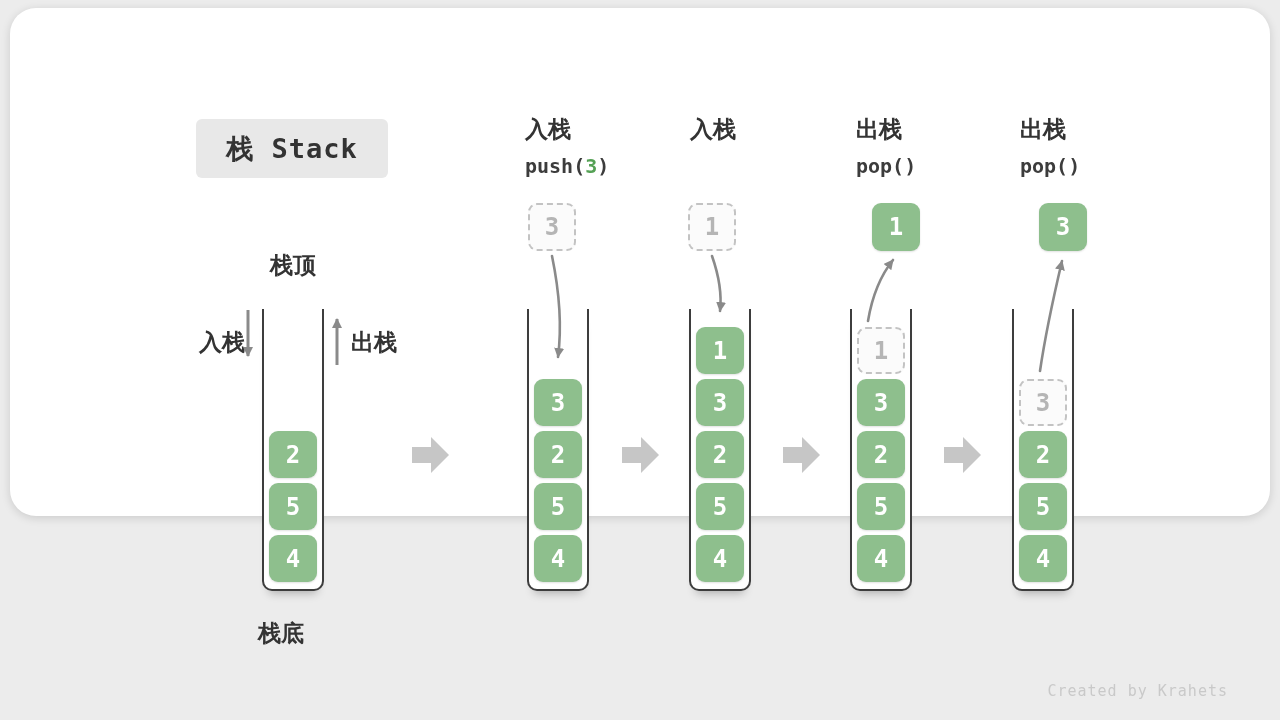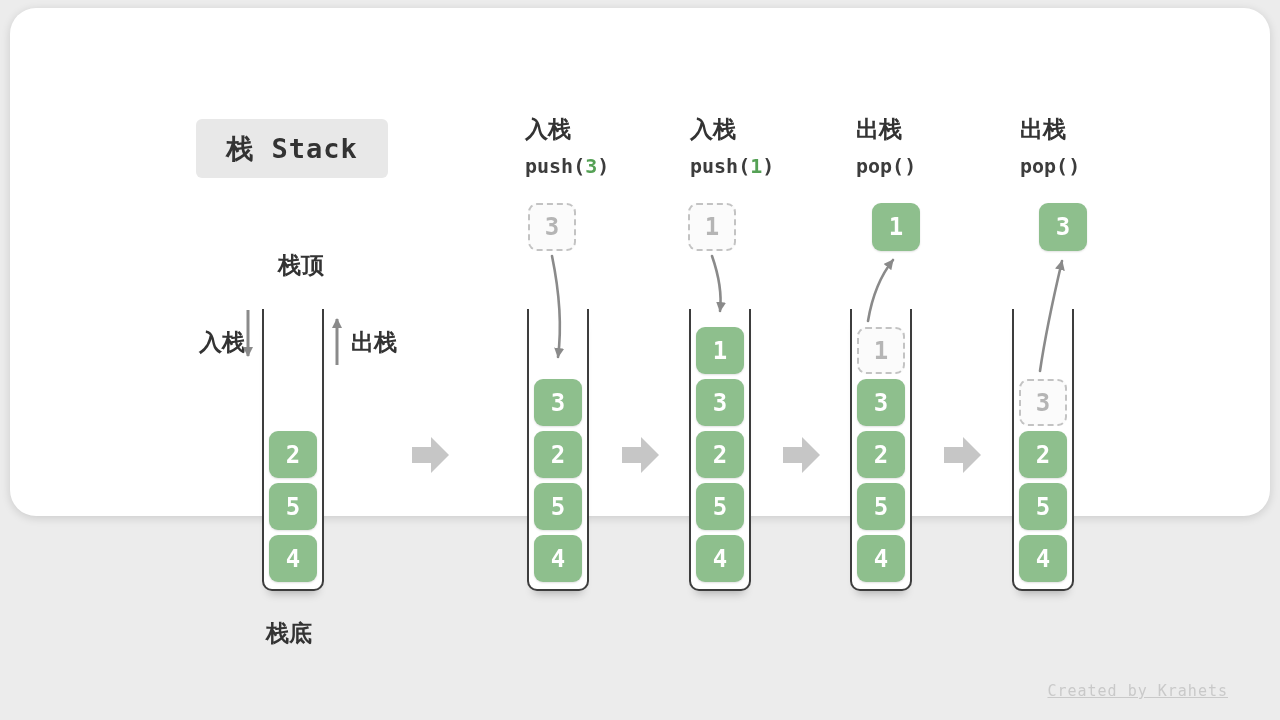--- a/index.html
+++ b/index.html
@@ -60,45 +60,44 @@
     border-left:2px solid var(--stack-border);
     border-right:2px solid var(--stack-border);
     border-bottom:2px solid var(--stack-border);
     border-radius:0 0 10px 10px;
     background:#ffffff;
     box-shadow:0 9px 10px -7px rgba(0,0,0,.28);
   }
   .stack .cell{position:absolute;left:5px;}
 
   .side-label{font-size:23px;font-weight:700;color:var(--ink);white-space:nowrap;}
-  .center-62{width:62px;text-align:right;}
+  .center-62{width:62px;text-align:center;}
 
   .overlay{left:0;top:0;width:1280px;height:720px;pointer-events:none;}
 
   .watermark{
     right:42px;top:674px;
     font-family:"DejaVu Sans Mono","Liberation Mono",monospace;
-    font-size:15px;color:var(--watermark);letter-spacing:1px;text-decoration:underline;
+    font-size:15px;color:var(--watermark);letter-spacing:1px;
   }
 </style>
 </head>
 <body>
 
 <div class="canvas">
   <div class="card">
 
     <div class="abs title-box">栈 Stack</div>
 
     <div class="abs op" style="left:515px;top:106px;">
       <div class="op-cjk">入栈</div>
       <div class="op-code"><span>push(</span><span class="arg">3</span><span>)</span></div>
     </div>
     <div class="abs op" style="left:680px;top:106px;">
       <div class="op-cjk">入栈</div>
-      <div class="op-code"><span>push(</span><span class="arg">1</span><span>)</span></div>
     </div>
     <div class="abs op" style="left:846px;top:106px;">
       <div class="op-cjk">出栈</div>
       <div class="op-code"><span>pop(</span><span class="arg"></span><span>)</span></div>
     </div>
     <div class="abs op" style="left:1010px;top:106px;">
       <div class="op-cjk">出栈</div>
       <div class="op-code"><span>pop(</span><span class="arg"></span><span>)</span></div>
     </div>
 

